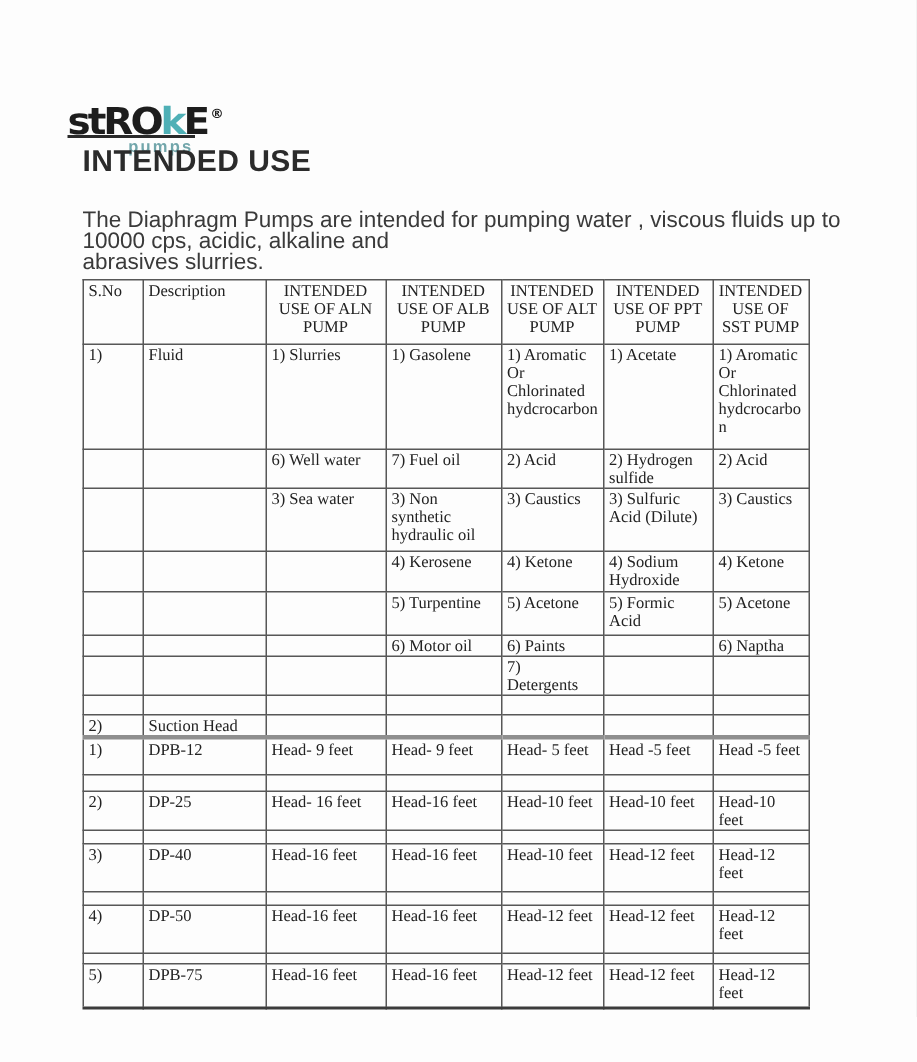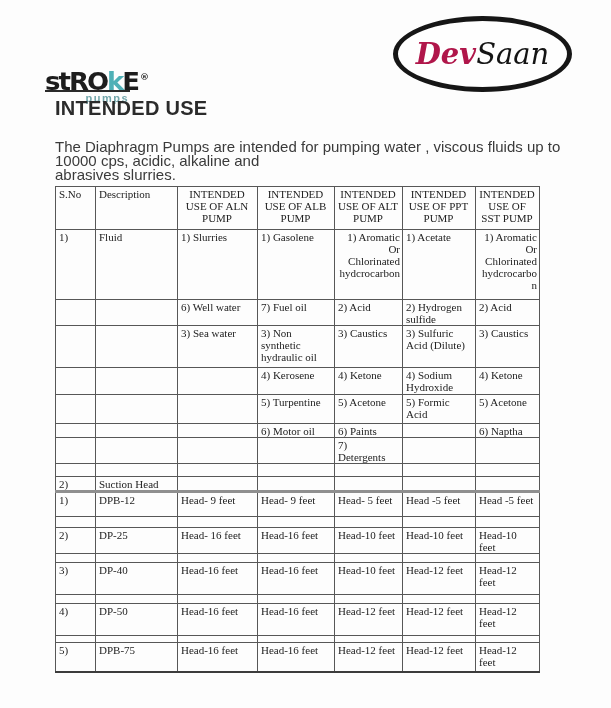--- a/index.html
+++ b/index.html
@@ -50,36 +50,33 @@
     border-collapse:collapse; table-layout:fixed;
     font-family:"Liberation Serif", serif; color:#222;
     border:1px solid #4c4c4c; border-bottom:2px solid #3c3c3c;
   }
   .grid th, .grid td {
     border:1px solid #575757; vertical-align:top;
     padding:1px 2px 0 3px; font-size:11px; line-height:12px;
     font-weight:normal; white-space:pre-line; overflow:hidden; text-align:left;
   }
   .grid th.ctr { text-align:center; padding-left:1px; }
-  .grid td.center { text-align:right; }
+  .grid td.center { text-align:left; }
   .grid tr.thick-top td { border-top:3px solid #8f8f8f; }
 </style>
 </head>
 <body>
 
 <div class="page">
 
   <div class="stroke-logo">
     <div class="stroke-word"><span>st</span><span>RO</span><span class="teal">k</span><span>E</span><span class="stroke-reg">®</span></div>
     <div class="stroke-tagline">pumps</div>
   </div>
 
-  <div class="devsaan">
-    <div class="devsaan-text"><span class="dev">Dev</span><span class="saan">Saan</span></div>
-  </div>
 
   <h1 class="title">INTENDED USE</h1>
 
   <p class="intro">The Diaphragm Pumps are intended for pumping water , viscous fluids up to 10000 cps, acidic, alkaline and
 abrasives slurries.</p>
 
   <table class="grid">
     <colgroup>
         <col style="width: 40px;">
         <col style="width: 82px;">

